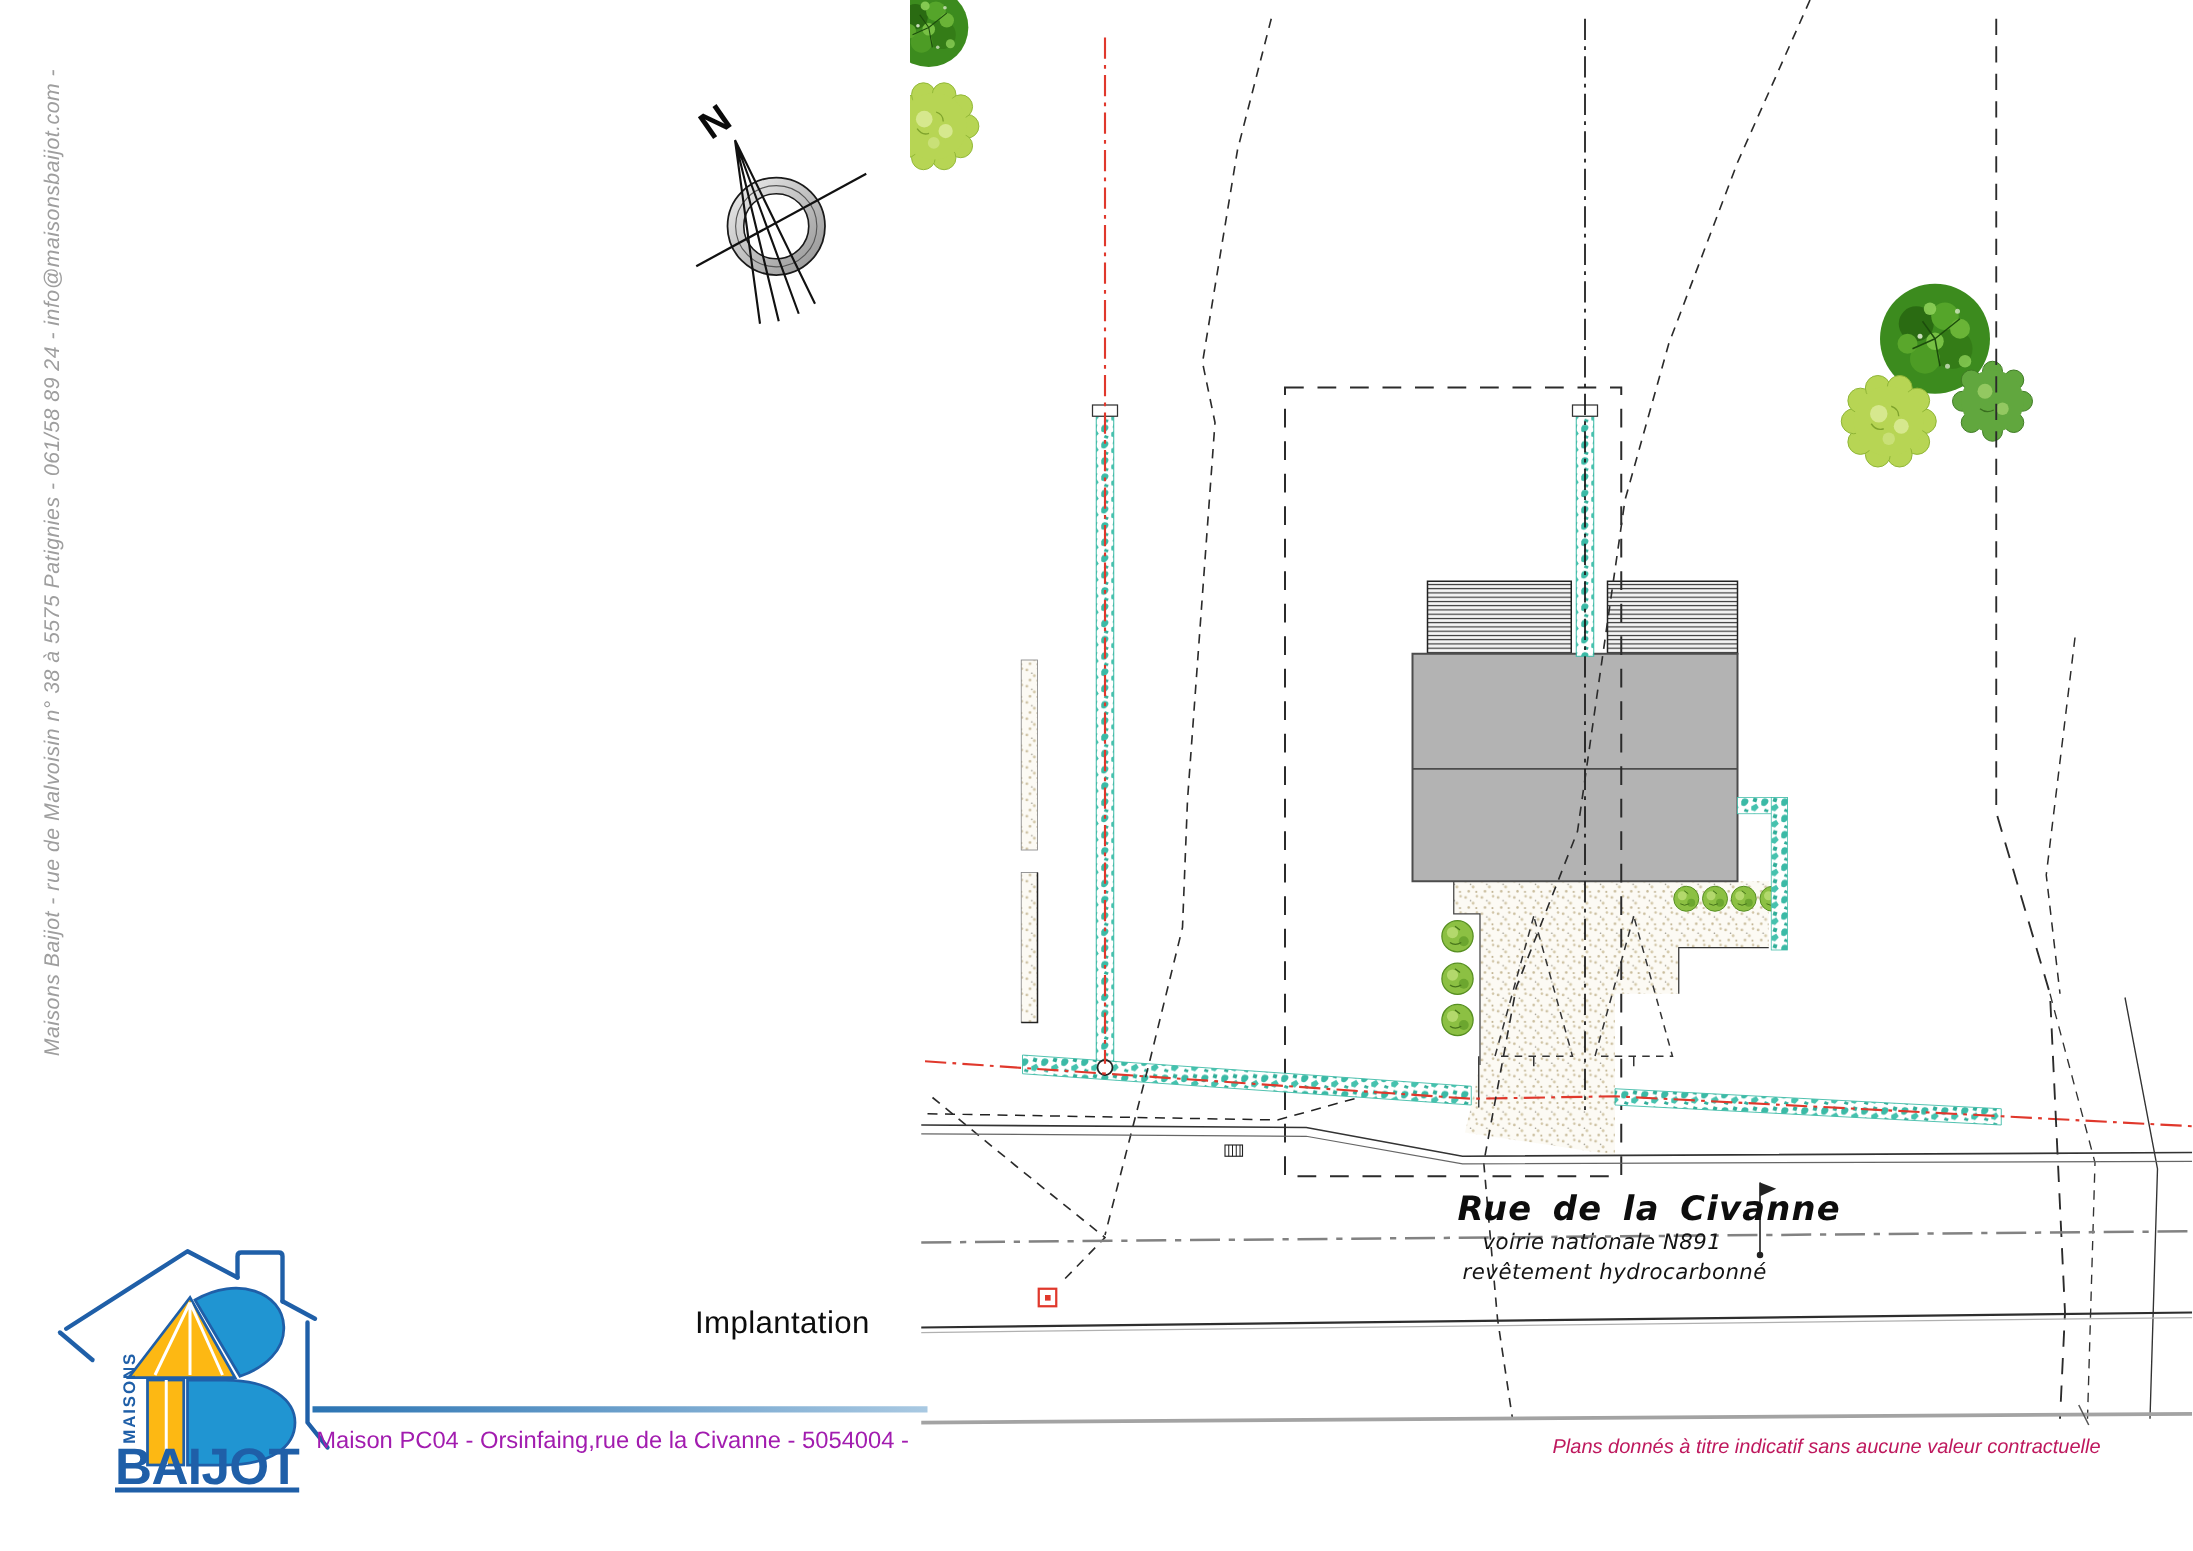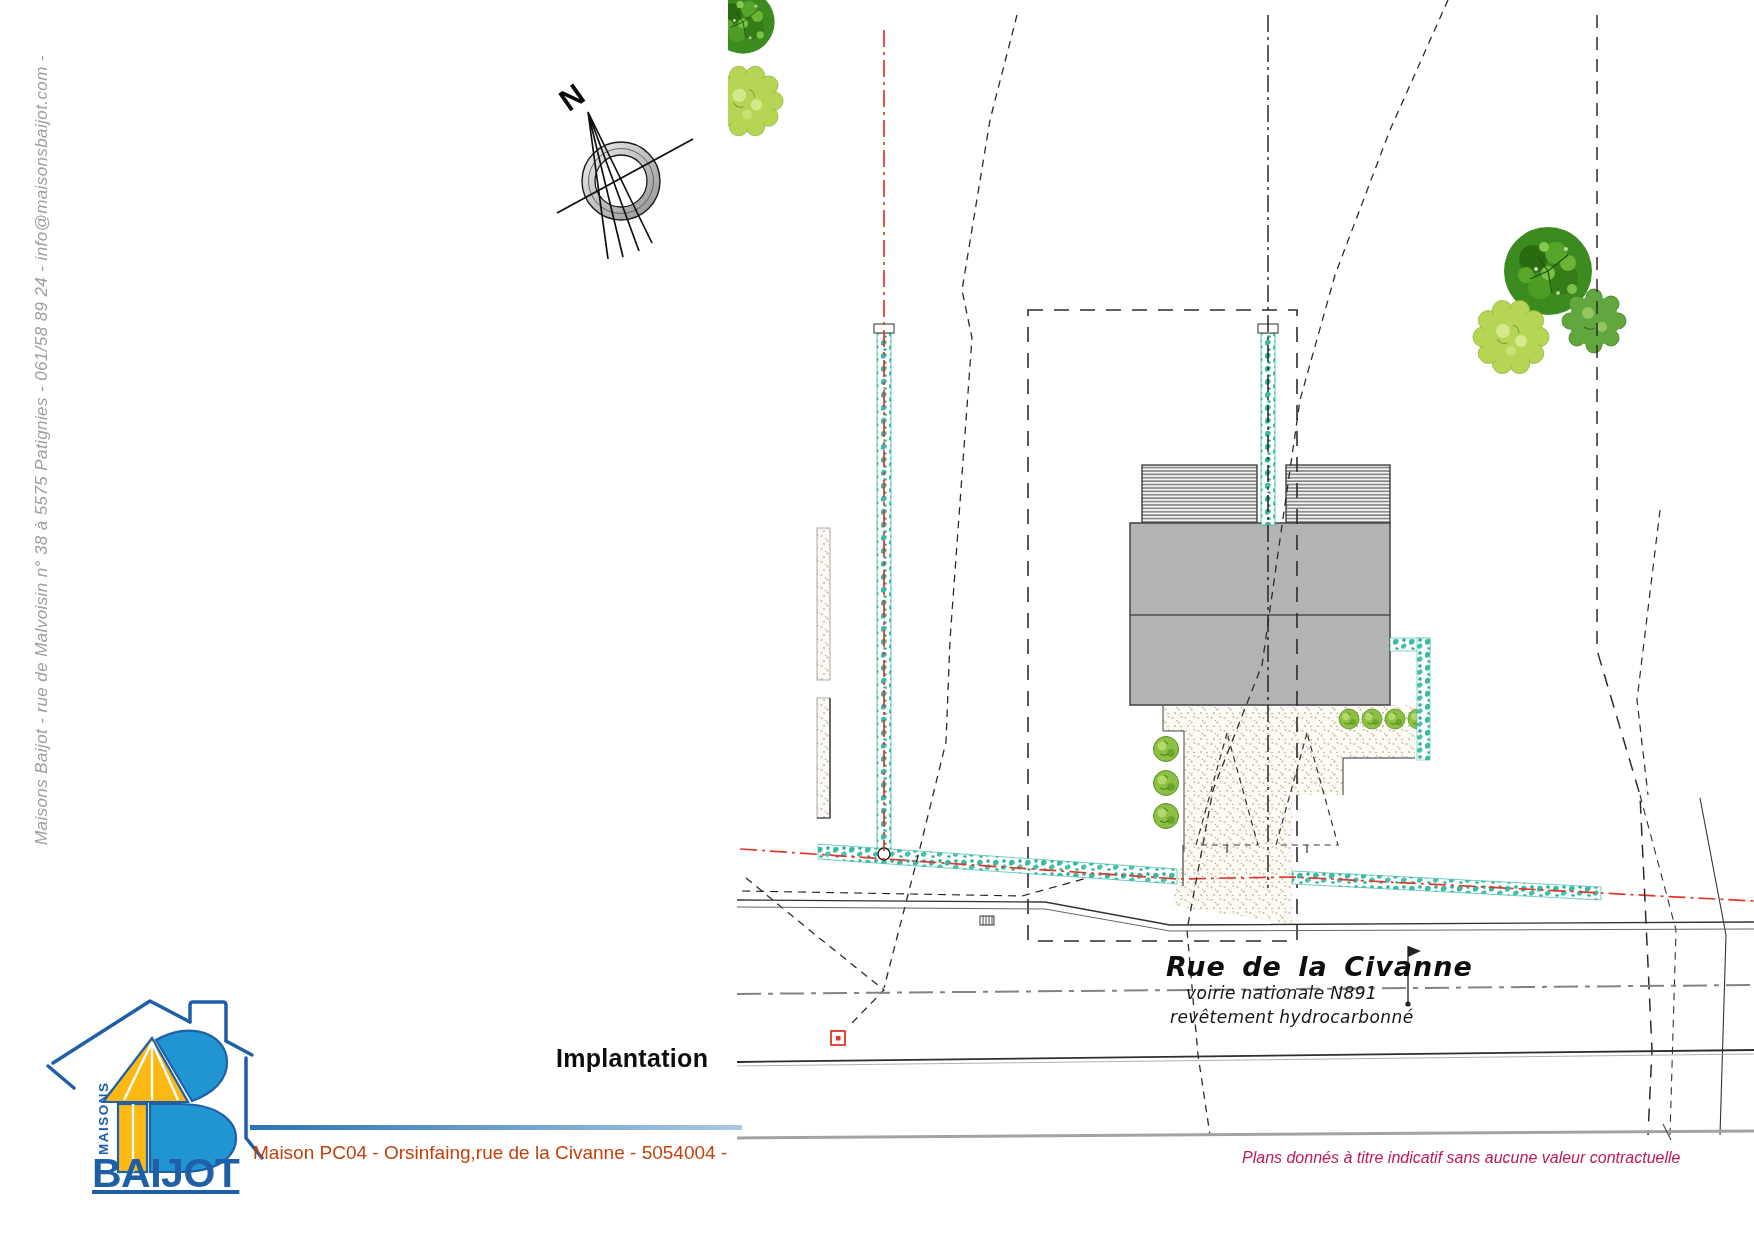--- a/index.html
+++ b/index.html
@@ -17,31 +17,31 @@
     transform:rotate(-90deg);
     color:#9e9e9e;
     font-style:italic;
     font-size:17px;
     letter-spacing:0.4px;
     white-space:nowrap;
   }
   .plan-svg{position:absolute;left:0;top:0;}
   .title-implantation{
     position:absolute;left:556px;top:1044px;
-    font-size:25px;font-weight:bold;color:#0d0d0d;
+    font-size:25px;font-weight:normal;color:#0d0d0d;
     letter-spacing:0.3px;
   }
   .footer-rule{
     position:absolute;left:250px;top:1125px;
     width:492px;height:4.5px;
     background:linear-gradient(to right,#2b74b3,#a9c9e2);
   }
   .project-line{
     position:absolute;left:253px;top:1142px;
-    font-size:19px;color:#c2410c;
+    font-size:19px;color:#a21caf;
     white-space:nowrap;
   }
   .disclaimer{
     position:absolute;left:1242px;top:1149px;
     font-size:16px;font-style:italic;color:#be185d;
     white-space:nowrap;
   }
   .logo-svg{position:absolute;left:40px;top:990px;}
   .logo-maisons{
     position:absolute;left:67px;top:1110px;

